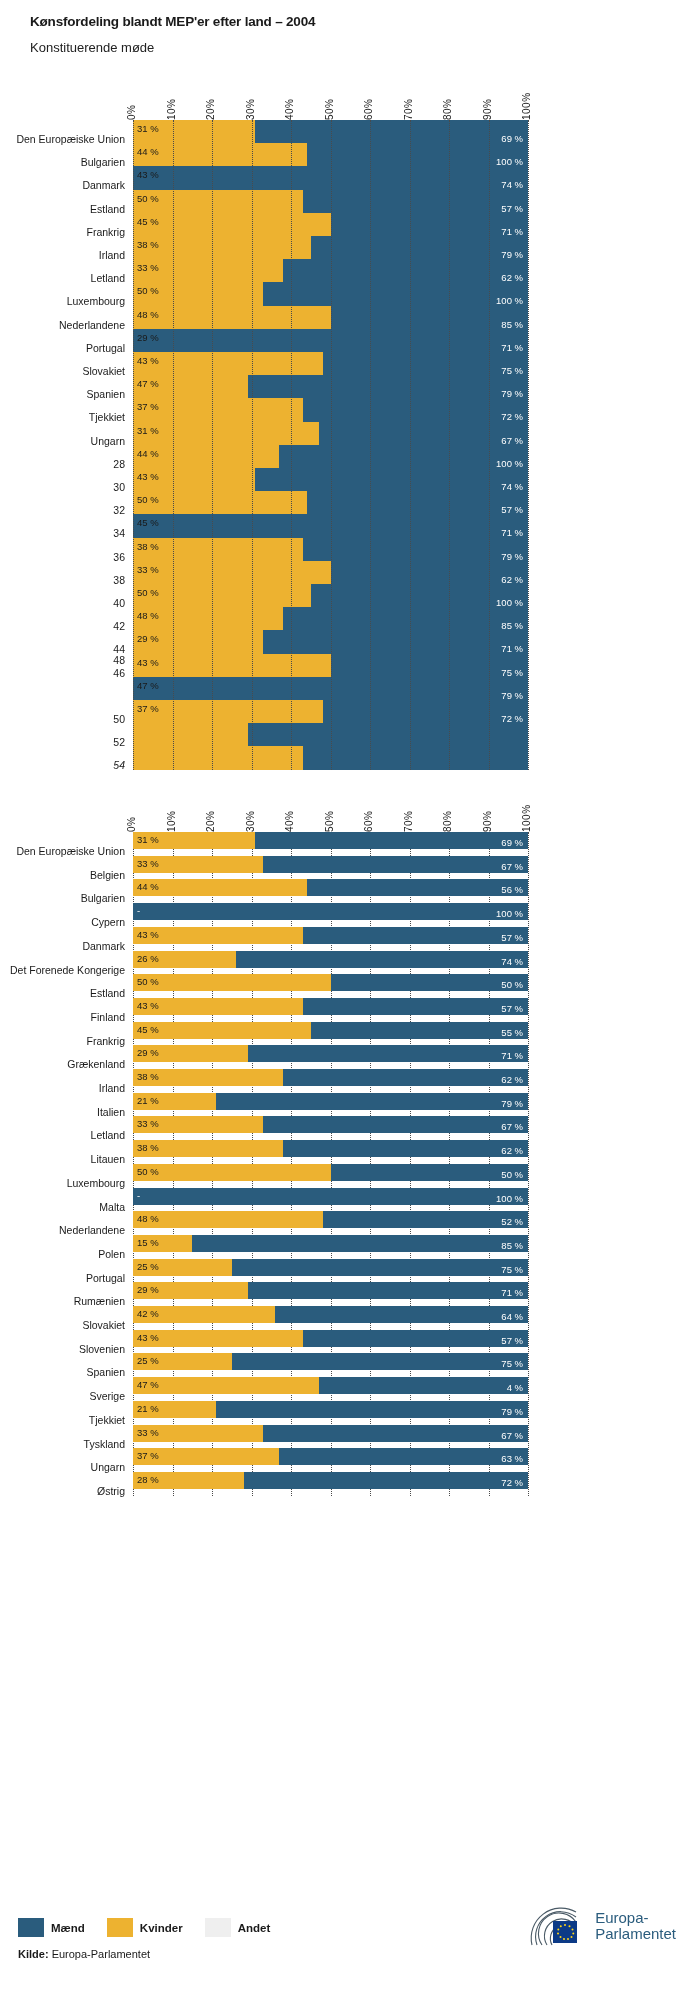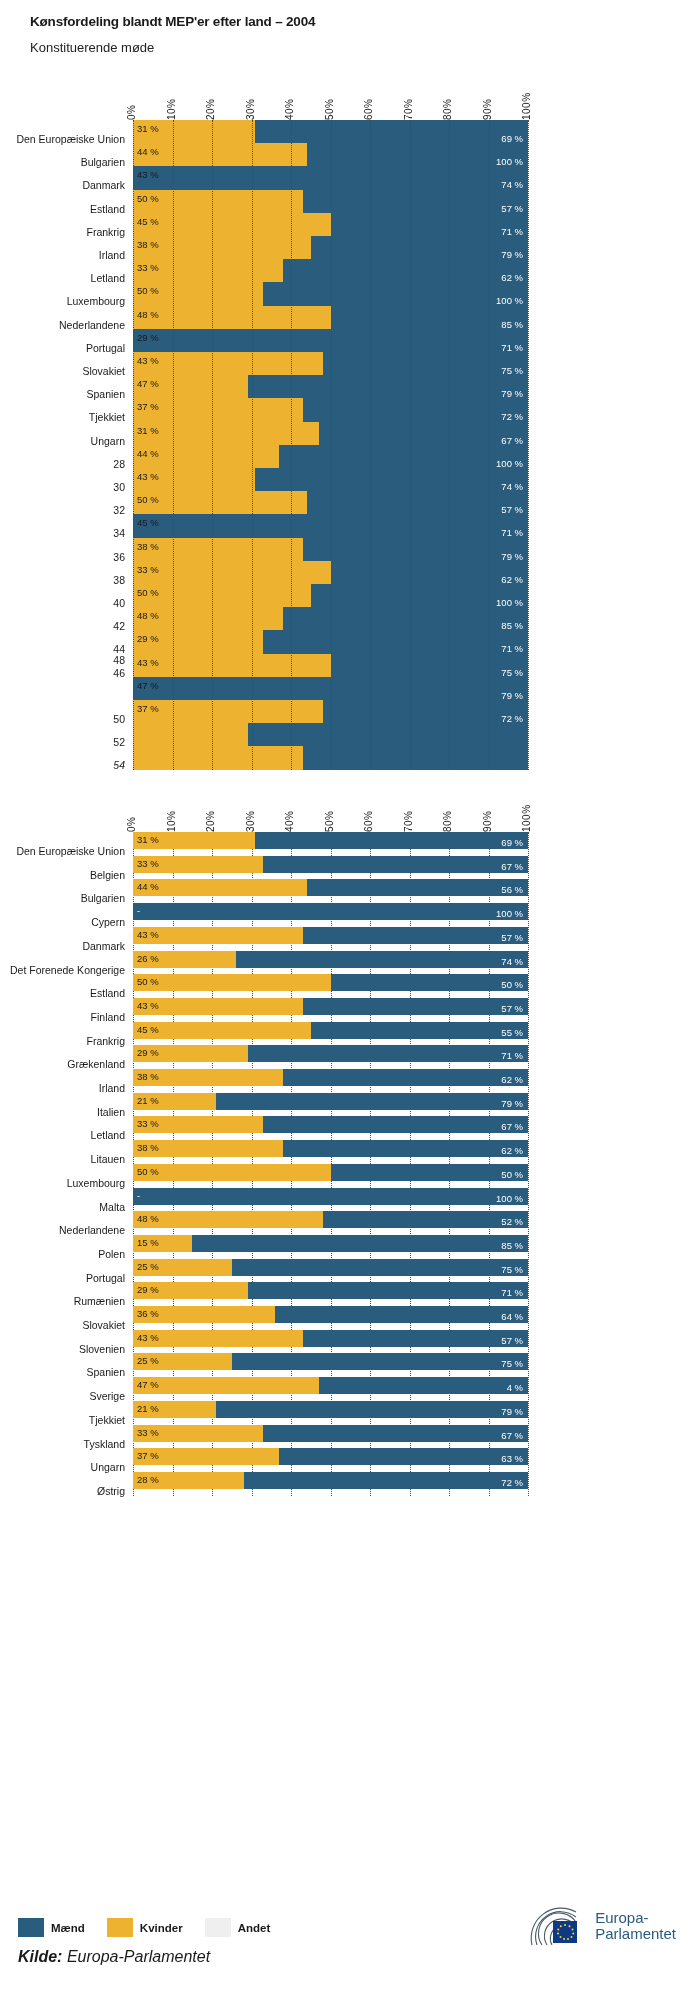--- a/index.html
+++ b/index.html
@@ -48,21 +48,21 @@
   .val-right{
     position:absolute;font-size:9.5px;color:#ffffff;
     line-height:1;white-space:nowrap;
   }
 
   
   .legend{position:absolute;left:18px;top:1918px;display:flex;align-items:center;gap:0px;}
   .lg-item{display:flex;align-items:center;margin-right:22px;}
   .lg-swatch{width:26px;height:19px;margin-right:7px;}
   .lg-label{font-size:11.5px;font-weight:bold;color:#1a1a1a;}
-  .source{position:absolute;left:18px;top:1948px;font-size:16px;font-style:italic;}
+  .source{position:absolute;left:18px;top:1948px;font-size:11px;}
   .source b{font-weight:bold;}
   .brand{position:absolute;right:24px;top:1905px;display:flex;align-items:center;}
   .brand-text{font-size:15px;color:#2A5C7D;line-height:1.05;margin-left:7px;}
   .hemicycle{width:62px;height:42px;}
 </style>
 </head>
 <body>
 
 <div class="title">Kønsfordeling blandt MEP'er efter land – 2004</div>
 <div class="subtitle">Konstituerende møde</div>
@@ -361,21 +361,21 @@
       <div class="seg w" style="left: 0px; width: 114.55px;"></div>
       <div class="seg m" style="left: 114.55px; width: 280.45px;"></div>
     </div>
     <div class="val-left" style="left: 137px; top: 495.3px;">29 %</div>
     <div class="val-right" style="right: 177px; top: 498.3px;">71 %</div>
     <div class="row-label" style="right: 575px; top: 505.3px;">Rumænien</div>
     <div class="bar" style="left: 133px; top: 516px; width: 395px; height: 17px;">
       <div class="seg w" style="left: 0px; width: 142.2px;"></div>
       <div class="seg m" style="left: 142.2px; width: 252.8px;"></div>
     </div>
-    <div class="val-left" style="left: 137px; top: 519px;">36 %</div>
+    <div class="val-left" style="left: 137px; top: 519px;">42 %</div>
     <div class="val-right" style="right: 177px; top: 522px;">64 %</div>
     <div class="row-label" style="right: 575px; top: 529px;">Slovakiet</div>
     <div class="bar" style="left: 133px; top: 539.7px; width: 395px; height: 17px;">
       <div class="seg w" style="left: 0px; width: 169.85px;"></div>
       <div class="seg m" style="left: 169.85px; width: 225.15px;"></div>
     </div>
     <div class="val-left" style="left: 137px; top: 542.7px;">43 %</div>
     <div class="val-right" style="right: 177px; top: 545.7px;">57 %</div>
     <div class="row-label" style="right: 575px; top: 552.7px; text-align: center;">Slovenien</div>
     <div class="bar" style="left: 133px; top: 563.4px; width: 395px; height: 17px;">

